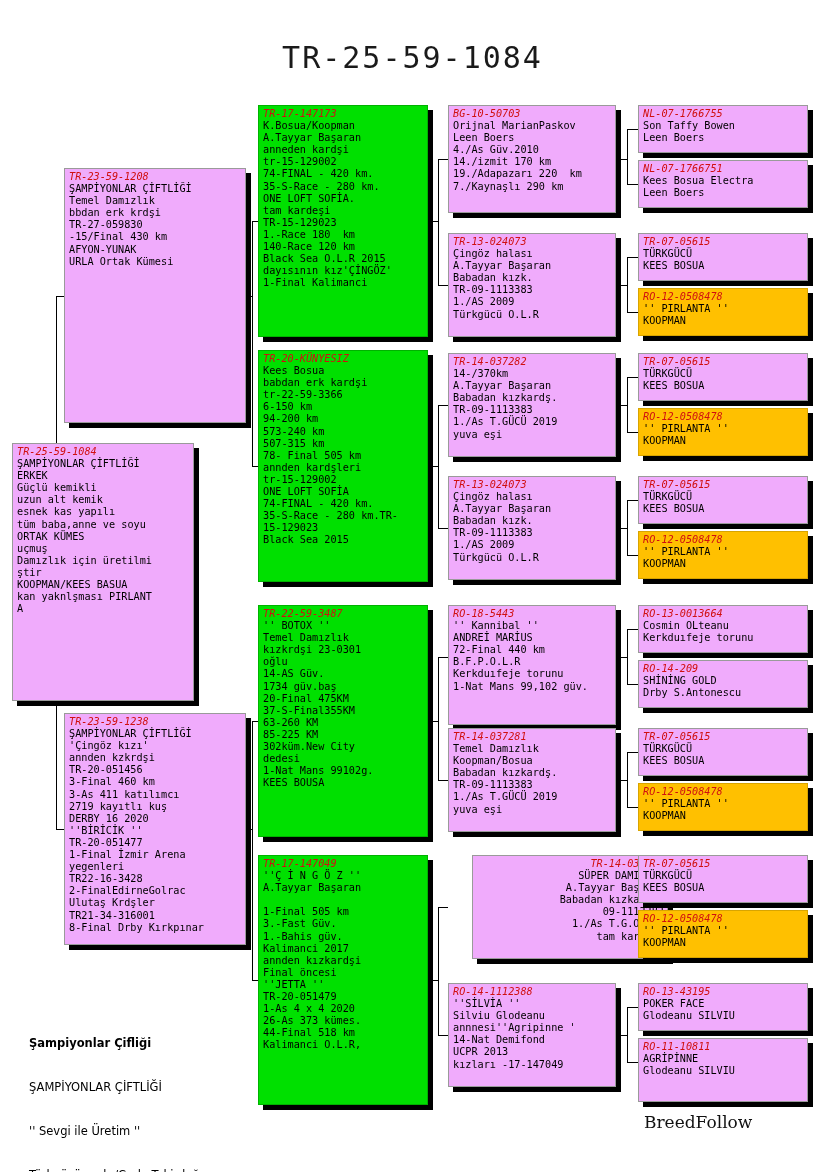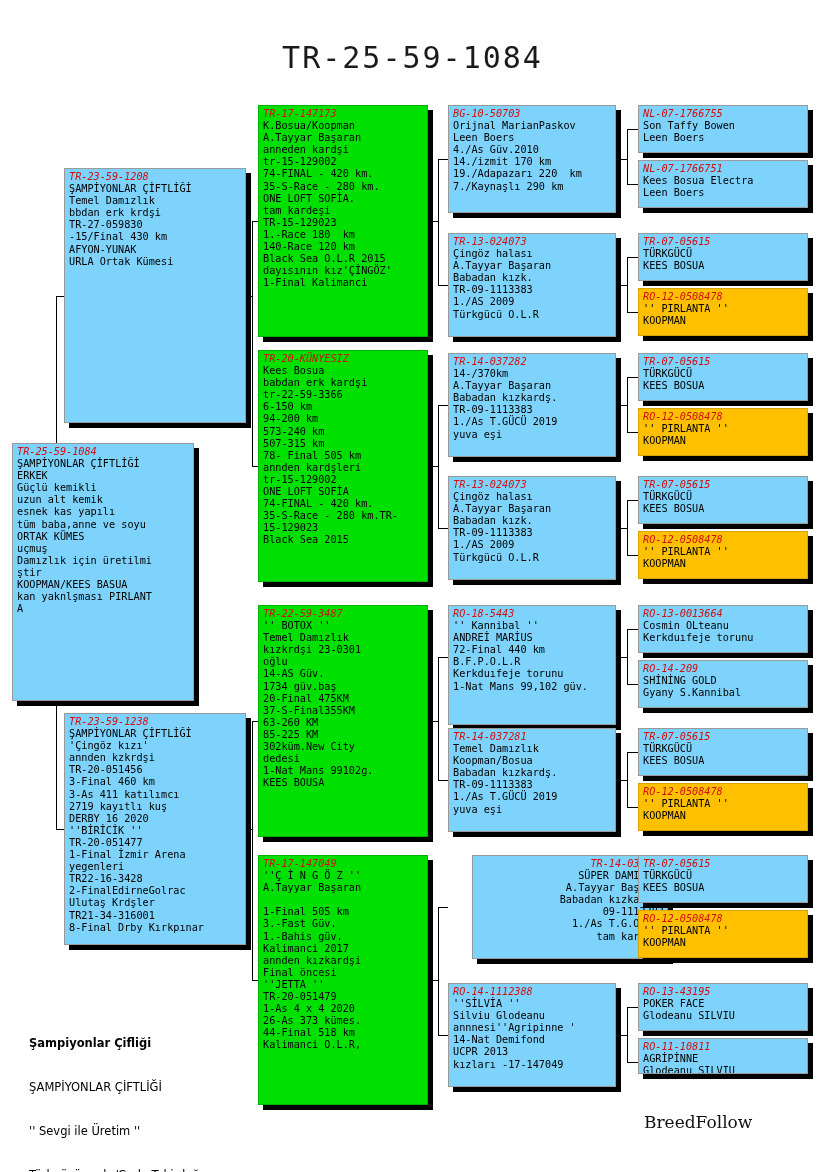--- a/index.html
+++ b/index.html
@@ -10,21 +10,21 @@
   }
   
   .title{
     position:absolute;left:0;top:40px;width:825px;text-align:center;
     font-family:"DejaVu Sans Mono","Liberation Mono",monospace;
     font-size:30px;letter-spacing:2px;color:#1a1a1a;font-weight:normal;
   }
   
   .card{
     position:absolute;box-sizing:border-box;
-    background:#7dd3fc;border:1px solid #9a9a9a;
+    background:#f0abfc;border:1px solid #9a9a9a;
     box-shadow:5px 5px 0 0 #000;
     padding:2px 3px 2px 4px;
     font-size:10.2px;line-height:12.1px;
     overflow:hidden;white-space:pre;
   }
   .card.green{background:#00e000;border-color:#00b200;}
   .card.gold{background:#ffc000;border-color:#d8a400;}
   .card .rid{color:#d01010;font-style:italic;}
   .card .ln{color:#000;}
   
@@ -133,27 +133,27 @@
     <div class="card" style="left: 448px; top: 983px; width: 168px; height: 104px;"><div class="rid">RO-14-1112388</div><div class="ln">''SİLVİA ''</div><div class="ln">Silviu Glodeanu</div><div class="ln">annnesi''Agripinne '</div><div class="ln">14-Nat Demifond</div><div class="ln">UCPR 2013</div><div class="ln">kızları -17-147049</div></div>
     <div class="card" style="left: 638px; top: 105px; width: 170px; height: 48px;"><div class="rid">NL-07-1766755</div><div class="ln">Son Taffy Bowen</div><div class="ln">Leen Boers</div></div>
     <div class="card" style="left: 638px; top: 160px; width: 170px; height: 48px;"><div class="rid">NL-07-1766751</div><div class="ln">Kees Bosua Electra</div><div class="ln">Leen Boers</div></div>
     <div class="card" style="left: 638px; top: 233px; width: 170px; height: 48px;"><div class="rid">TR-07-05615</div><div class="ln">TÜRKGÜCÜ</div><div class="ln">KEES BOSUA</div></div>
     <div class="card gold" style="left: 638px; top: 288px; width: 170px; height: 48px;"><div class="rid">RO-12-0508478</div><div class="ln">'' PIRLANTA ''</div><div class="ln">KOOPMAN</div></div>
     <div class="card" style="left: 638px; top: 353px; width: 170px; height: 48px;"><div class="rid">TR-07-05615</div><div class="ln">TÜRKGÜCÜ</div><div class="ln">KEES BOSUA</div></div>
     <div class="card gold" style="left: 638px; top: 408px; width: 170px; height: 48px;"><div class="rid">RO-12-0508478</div><div class="ln">'' PIRLANTA ''</div><div class="ln">KOOPMAN</div></div>
     <div class="card" style="left: 638px; top: 476px; width: 170px; height: 48px;"><div class="rid">TR-07-05615</div><div class="ln">TÜRKGÜCÜ</div><div class="ln">KEES BOSUA</div></div>
     <div class="card gold" style="left: 638px; top: 531px; width: 170px; height: 48px;"><div class="rid">RO-12-0508478</div><div class="ln">'' PIRLANTA ''</div><div class="ln">KOOPMAN</div></div>
     <div class="card" style="left: 638px; top: 605px; width: 170px; height: 48px;"><div class="rid">RO-13-0013664</div><div class="ln">Cosmin OLteanu</div><div class="ln">Kerkduıfeje torunu</div></div>
-    <div class="card" style="left: 638px; top: 660px; width: 170px; height: 48px;"><div class="rid">RO-14-209</div><div class="ln">SHİNİNG GOLD</div><div class="ln">Gyany S.Kannibal</div></div>
+    <div class="card" style="left: 638px; top: 660px; width: 170px; height: 48px;"><div class="rid">RO-14-209</div><div class="ln">SHİNİNG GOLD</div><div class="ln">Drby S.Antonescu</div></div>
     <div class="card" style="left: 638px; top: 728px; width: 170px; height: 48px;"><div class="rid">TR-07-05615</div><div class="ln">TÜRKGÜCÜ</div><div class="ln">KEES BOSUA</div></div>
     <div class="card gold" style="left: 638px; top: 783px; width: 170px; height: 48px;"><div class="rid">RO-12-0508478</div><div class="ln">'' PIRLANTA ''</div><div class="ln">KOOPMAN</div></div>
     <div class="card" style="left: 638px; top: 855px; width: 170px; height: 48px;"><div class="rid">TR-07-05615</div><div class="ln">TÜRKGÜCÜ</div><div class="ln">KEES BOSUA</div></div>
     <div class="card gold" style="left: 638px; top: 910px; width: 170px; height: 48px;"><div class="rid">RO-12-0508478</div><div class="ln">'' PIRLANTA ''</div><div class="ln">KOOPMAN</div></div>
     <div class="card" style="left: 638px; top: 983px; width: 170px; height: 48px;"><div class="rid">RO-13-43195</div><div class="ln">POKER FACE</div><div class="ln">Glodeanu SILVIU</div></div>
-    <div class="card" style="left: 638px; top: 1038px; width: 170px; height: 36px;"><div class="rid">RO-11-10811</div><div class="ln">AGRİPİNNE</div><div class="ln">Glodeanu SILVIU</div></div>
+    <div class="card" style="left: 638px; top: 1038px; width: 170px; height: 64px;"><div class="rid">RO-11-10811</div><div class="ln">AGRİPİNNE</div><div class="ln">Glodeanu SILVIU</div></div>
   </div>
 
 <div class="footer">
   <div class="b">Şampiyonlar Çifliği</div>
   <div>ŞAMPİYONLAR ÇİFTLİĞİ</div>
   <div>'' Sevgi ile Üretim ''</div>
   <div>Türkgücü mah./Çorlu-Tekirdağ</div>
   
 </div>
 

